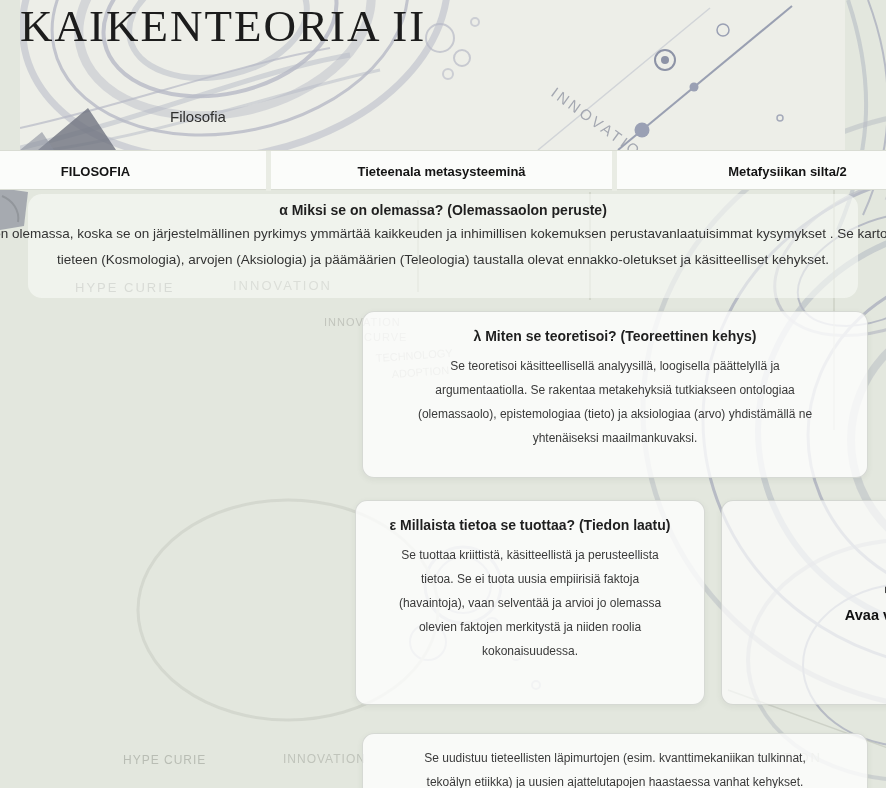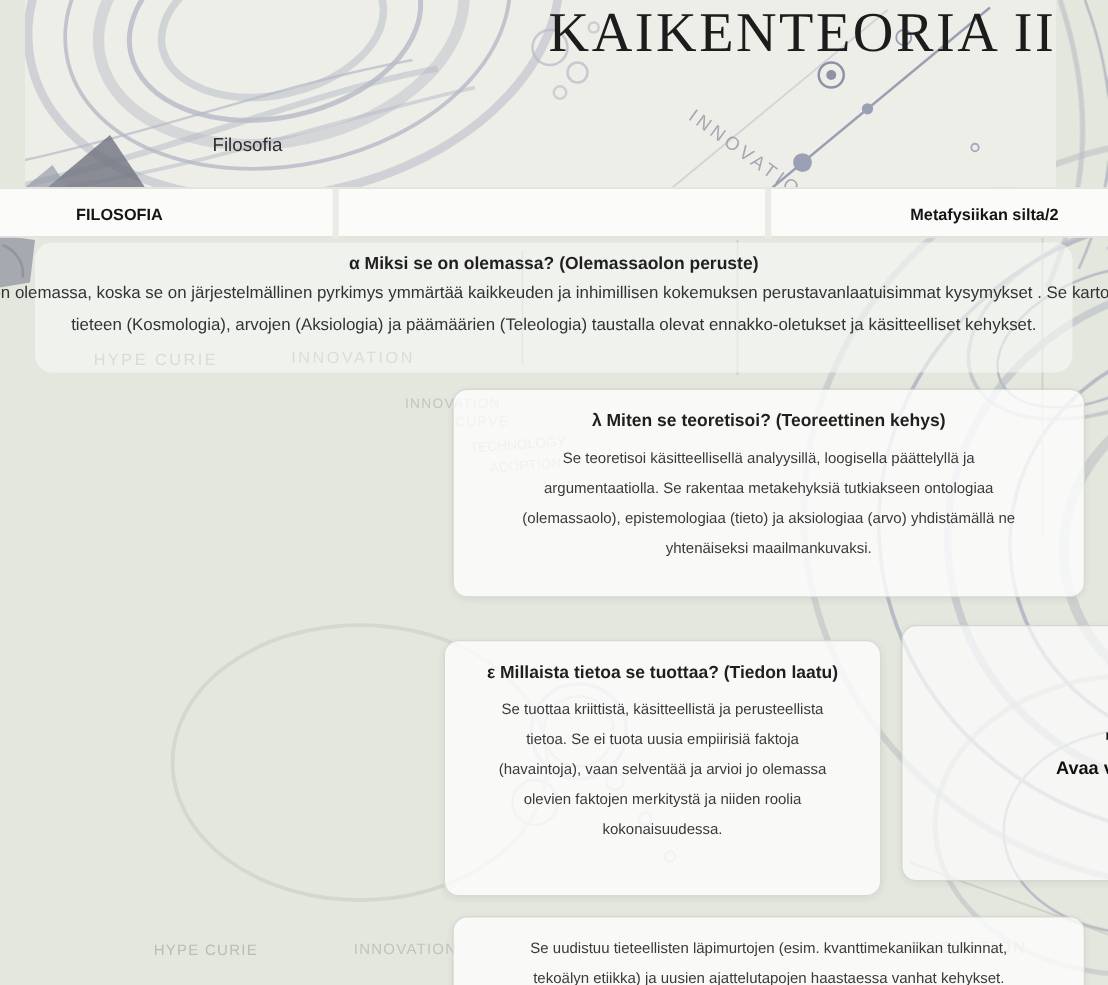--- a/index.html
+++ b/index.html
@@ -4,21 +4,21 @@
 <style>
   html,body{margin:0;padding:0;}
   body{font-family:"Liberation Sans","DejaVu Sans",sans-serif;background:#e3e7de;}
   .viewport{position:relative;width:886px;height:788px;overflow:hidden;background:#e3e7de;}
   .inner{position:absolute;left:50%;margin-left:-715px;top:0;width:1430px;height:788px;}
   .bg-art{position:absolute;left:0;top:0;width:1430px;height:788px;}
 
   
   .hero{position:absolute;left:292px;top:0;width:825px;height:150px;overflow:hidden;}
   .hero-art{position:absolute;left:0;top:0;width:825px;height:150px;}
-  .page-title{position:absolute;left:0;right:0;top:0px;margin:0;text-align:right;
+  .page-title{position:absolute;left:0;right:0;top:0px;margin:0;text-align:left;
     font-family:"Liberation Serif","DejaVu Serif",serif;font-weight:400;font-size:45px;
     letter-spacing:2px;color:#1c1c1c;}
   .hero-caption{position:absolute;left:150px;top:108px;font-size:15px;color:#2e2e2e;}
 
   
   .tabbar{position:absolute;left:0;top:150px;width:1430px;height:40px;background:#fbfcfa;
     border-top:1px solid #d9dcd3;border-bottom:1px solid #d9dcd3;box-sizing:border-box;}
   .tab{position:absolute;top:0;height:40px;width:341px;display:flex;align-items:center;justify-content:center;
     font-weight:bold;font-size:13px;color:#141414;cursor:pointer;white-space:nowrap;}
   .tab1{left:197px;} .tab2{left:543px;} .tab3{left:889px;}
@@ -33,21 +33,21 @@
   .alpha-body{position:absolute;left:0;width:1430px;top:221px;margin:0;text-align:center;
     font-size:13.5px;line-height:26px;color:#333;white-space:pre;}
 
   
   .card{position:absolute;box-sizing:border-box;background:rgba(255,255,255,0.78);
     border:1px solid rgba(150,156,146,0.35);border-radius:12px;padding:12px 16px;
     overflow:hidden;box-shadow:0 2px 6px rgba(60,70,60,0.07);text-align:center;}
   .card-h{margin:0 0 6px 0;font-size:14px;font-weight:bold;line-height:24px;color:#1f1f1f;white-space:pre;}
   .card-b{font-size:12px;line-height:24px;color:#3a3a3a;white-space:pre;}
   .card-theory{left:634px;top:311px;width:506px;height:167px;}
-  .card-knowledge{left:627px;top:512px;width:350px;height:205px;}
+  .card-knowledge{left:627px;top:500px;width:350px;height:205px;}
   .card-menu{left:993px;top:500px;width:335px;height:205px;background:rgba(255,255,255,0.66);
     display:flex;flex-direction:column;align-items:center;justify-content:center;cursor:pointer;}
   .card-renewal{left:634px;top:733px;width:506px;height:175px;}
   .menu-icon{font-size:11px;color:#111;margin-bottom:12px;}
   .menu-label{font-size:14.5px;font-weight:bold;color:#111;}
 </style>
 </head>
 <body>
 
 <div class="viewport">
@@ -142,20 +142,21 @@
           <circle cx="760" cy="118" r="3" fill="none" stroke="#a5aaba" stroke-width="1.5"></circle>
         </g>
         <text x="530" y="95" font-size="15" fill="#989ca8" letter-spacing="3" opacity="0.85" transform="rotate(36 530 95)" font-family="Liberation Sans, sans-serif">INNOVATION</text>
       </svg>
       <h1 class="page-title">KAIKENTEORIA II</h1>
       <div class="hero-caption">Filosofia</div>
     </div>
 
     <div class="tabbar">
       <div class="tab tab1">FILOSOFIA</div>
+      <div class="tab tab2">Tieteenala metasysteeminä</div>
       <div class="tab tab3">Metafysiikan silta/2</div>
       <div class="tab-divider div1"></div>
       <div class="tab-divider div2"></div>
     </div>
 
     <div class="alpha-panel"></div>
     <h2 class="alpha-heading">α Miksi se on olemassa? (Olemassaolon peruste)</h2>
     <p class="alpha-body">Se on olemassa, koska se on järjestelmällinen pyrkimys ymmärtää kaikkeuden ja inhimillisen kokemuksen perustavanlaatuisimmat kysymykset . Se kartoittaa
 tieteen (Kosmologia), arvojen (Aksiologia) ja päämäärien (Teleologia) taustalla olevat ennakko-oletukset ja käsitteelliset kehykset.</p>
 

